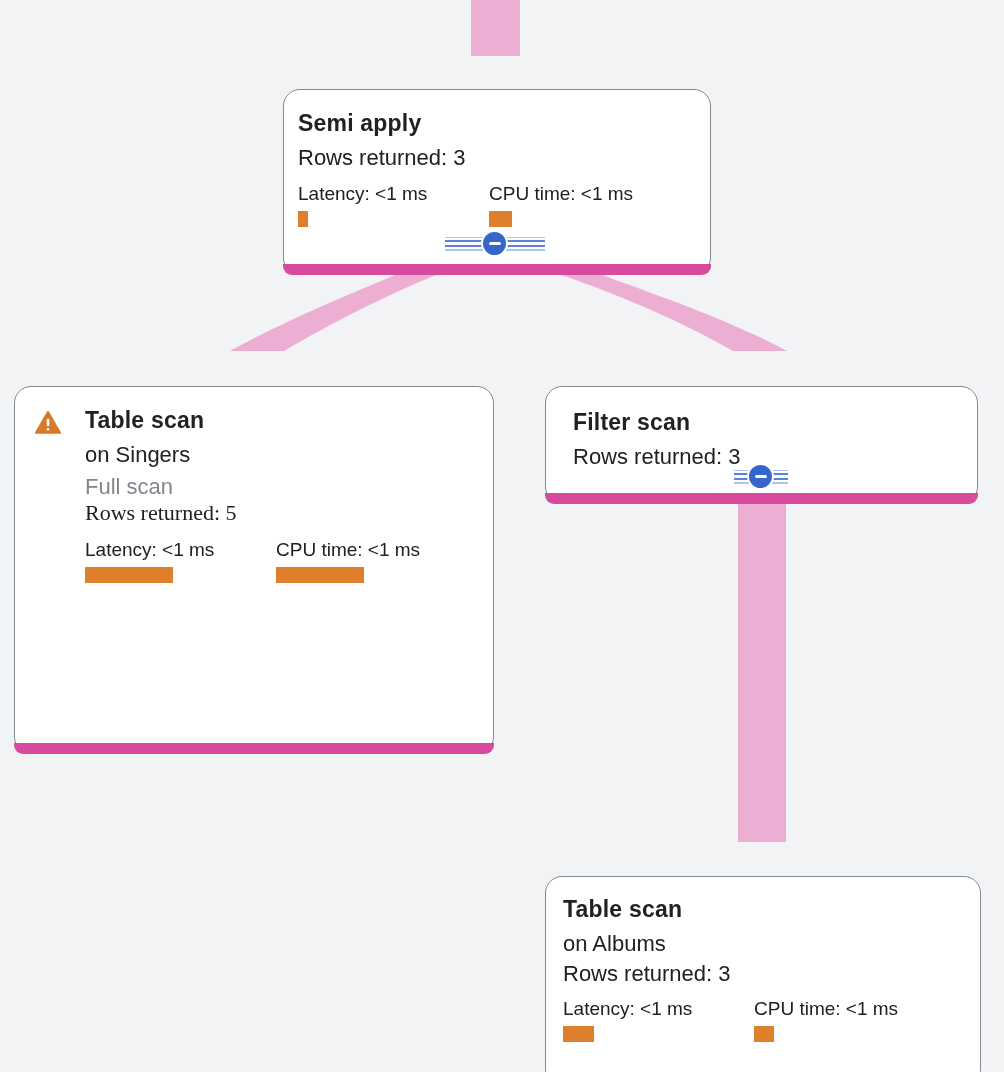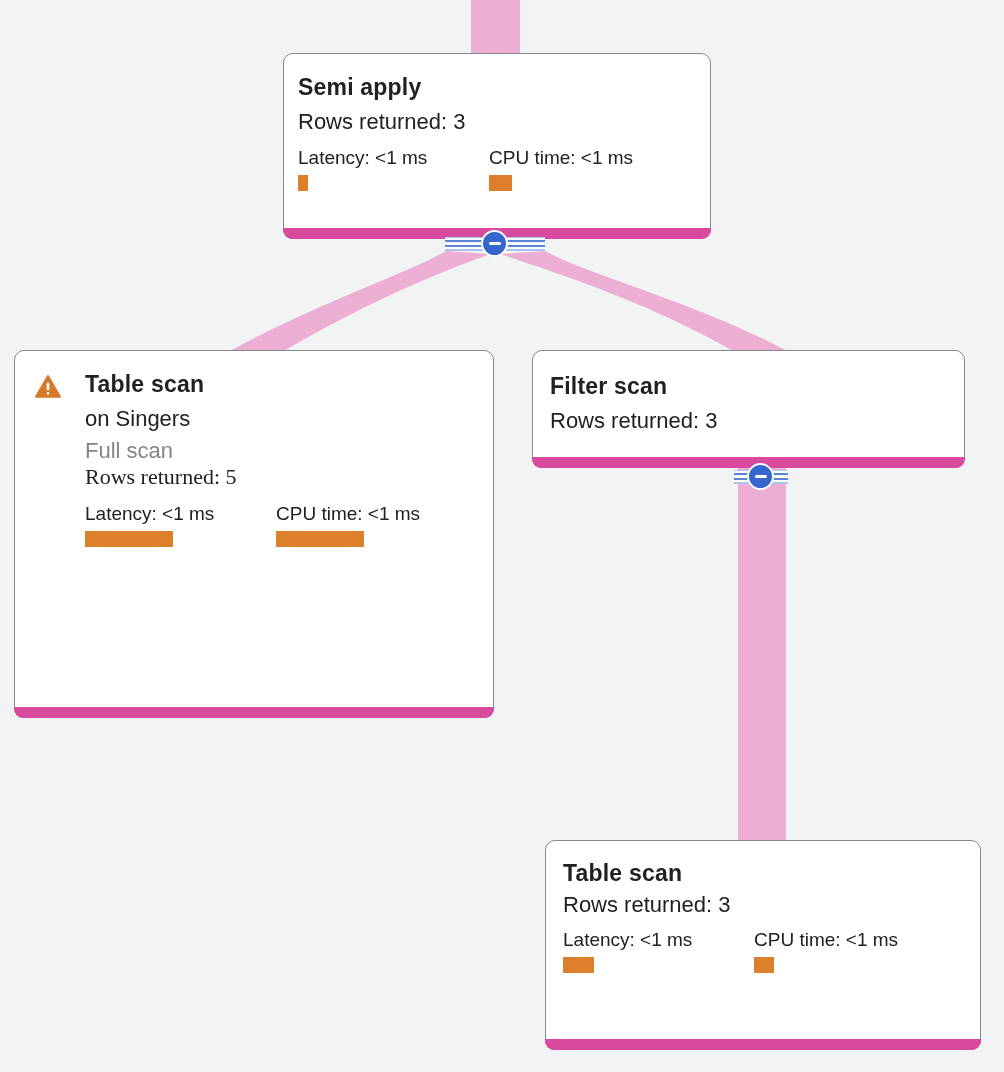--- a/index.html
+++ b/index.html
@@ -14,22 +14,22 @@
     position:relative; width:1004px; height:1072px; overflow:hidden;
     background:var(--background);
     font-family:"Liberation Sans", sans-serif;
     color:var(--text-primary);
   }
   .ribbon-svg { position:absolute; left:0; top:0; width:1004px; height:1072px; }
   .ribbon { fill:var(--ribbon-pink); }
 
   .card {
     position:absolute; background:var(--card-bg);
-    border:1.5px solid var(--card-border); border-radius:10px;
-    box-sizing:border-box; z-index:2;
+    border:1.5px solid var(--card-border); border-radius:17px;
+    box-sizing:border-box; z-index:2;margin-top:36px;
   }
   .card .bottom-bar {
     position:absolute; left:-1px; right:-1px; bottom:-1px; height:11px;
     background:var(--accent-pink); border-radius:0 0 9px 9px;
   }
   .card-content { padding:16px 18px 0 14px; }
   .card-title { font-size:23px; font-weight:600; letter-spacing:.2px; color:var(--text-primary); line-height:30px; }
   .line { font-size:22px; line-height:26px; color:var(--text-primary); }
   .muted { color:var(--text-secondary); }
   .pill {
@@ -121,36 +121,37 @@
           <div class="stat">
             <div class="stat-label">CPU time: &lt;1 ms</div>
             <div class="stat-bar" style="width: 88px;"></div>
           </div>
         </div>
       </div>
     </div>
     <div class="bottom-bar"></div>
   </div>
 
-  <div class="card" style="left:532px; top:350px; width:433px; height:118px;">
+  <div class="card" style="left:545px; top:350px; width:433px; height:118px;padding-left:10px;">
     <div class="card-content" style="padding-top:20px; padding-left:17px;">
       <div class="card-title">Filter scan</div>
       <div class="line" style="margin-top:7px;">Rows returned: 3</div>
     </div>
     <div class="bottom-bar"></div>
   </div>
 
   <div class="track" style="left:734px; top:470px; width:54px;"></div>
   <div class="collapse-btn" style="left:747px; top:463px;">
     <span class="minus"></span>
   </div>
 
   <div class="card" style="left:545px; top:840px; width:436px; height:210px;">
     <div class="card-content" style="padding-top:17px; padding-left:17px;">
       <div class="card-title">Table scan</div>
+      <div class="line" style="margin-top:7px;">on Albums</div>
       <div class="line" style="margin-top:4px;">Rows returned: 3</div>
       <div class="stats" style="margin-top:11px;">
         <div class="stat">
           <div class="stat-label">Latency: &lt;1 ms</div>
           <div class="stat-bar" style="width: 31px;"></div>
         </div>
         <div class="stat">
           <div class="stat-label">CPU time: &lt;1 ms</div>
           <div class="stat-bar" style="width: 20px;"></div>
         </div>

